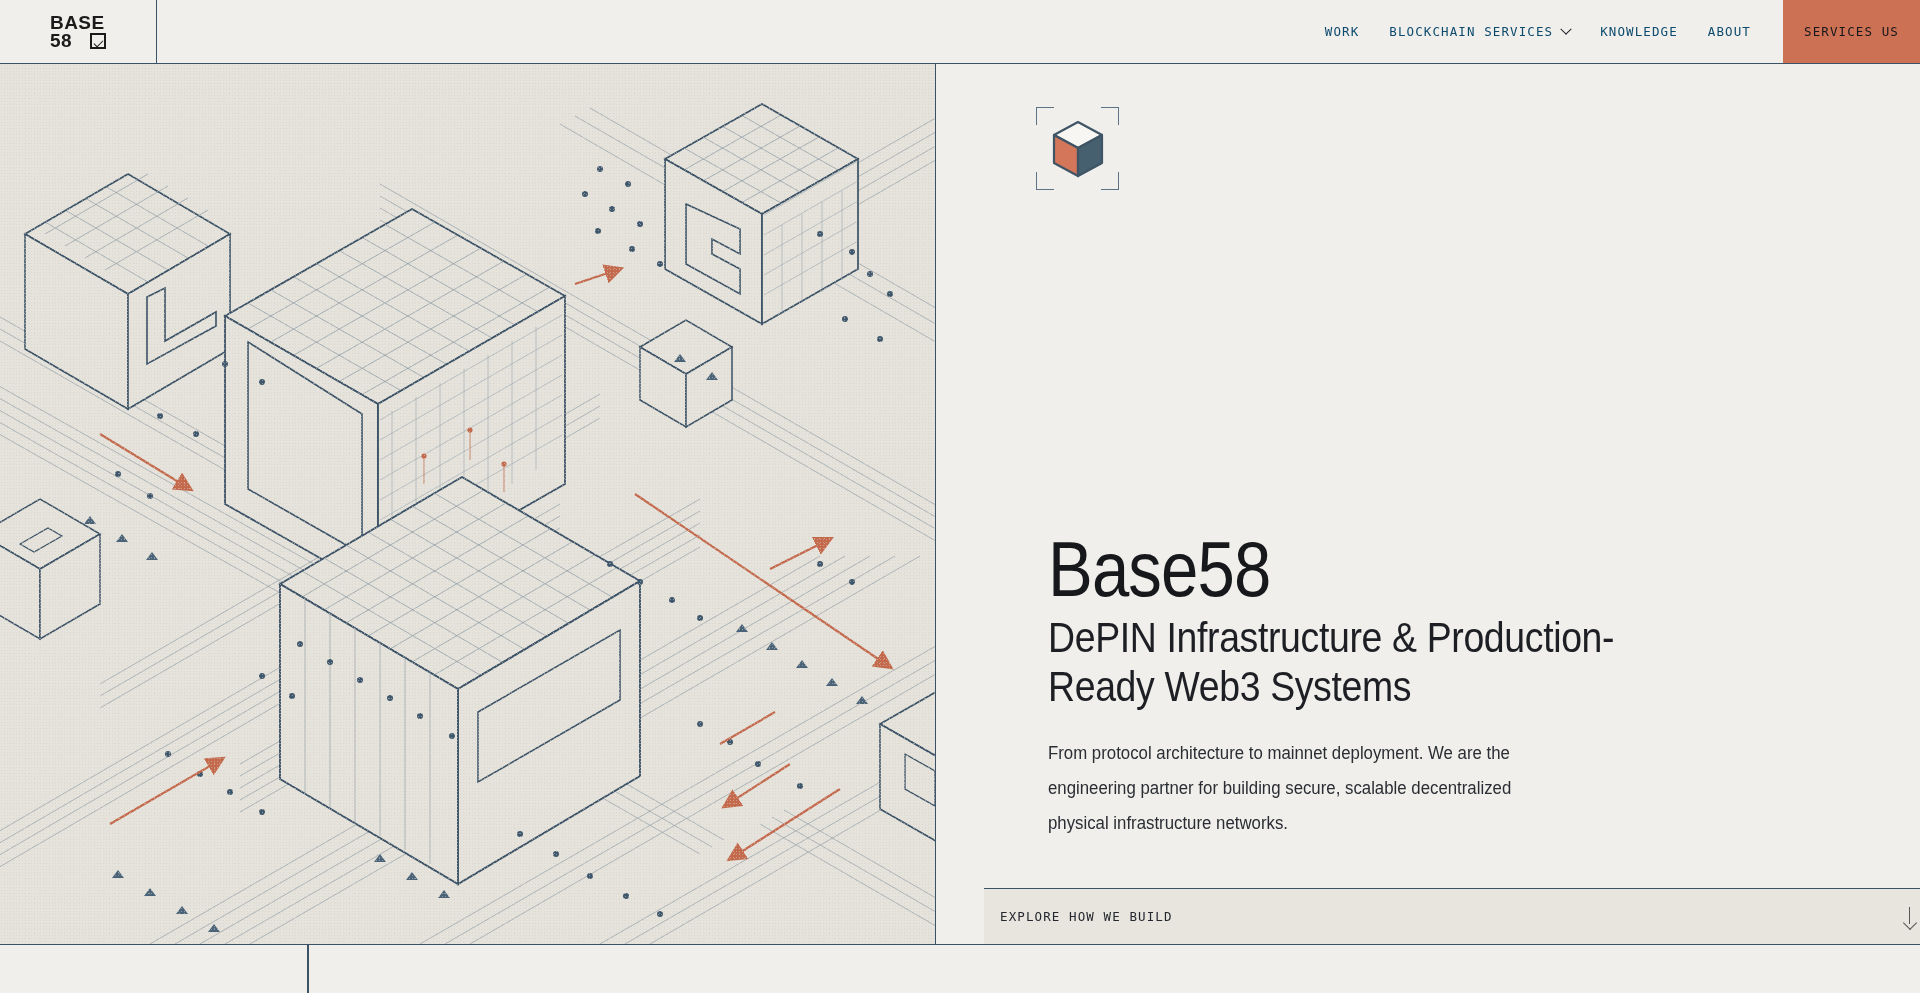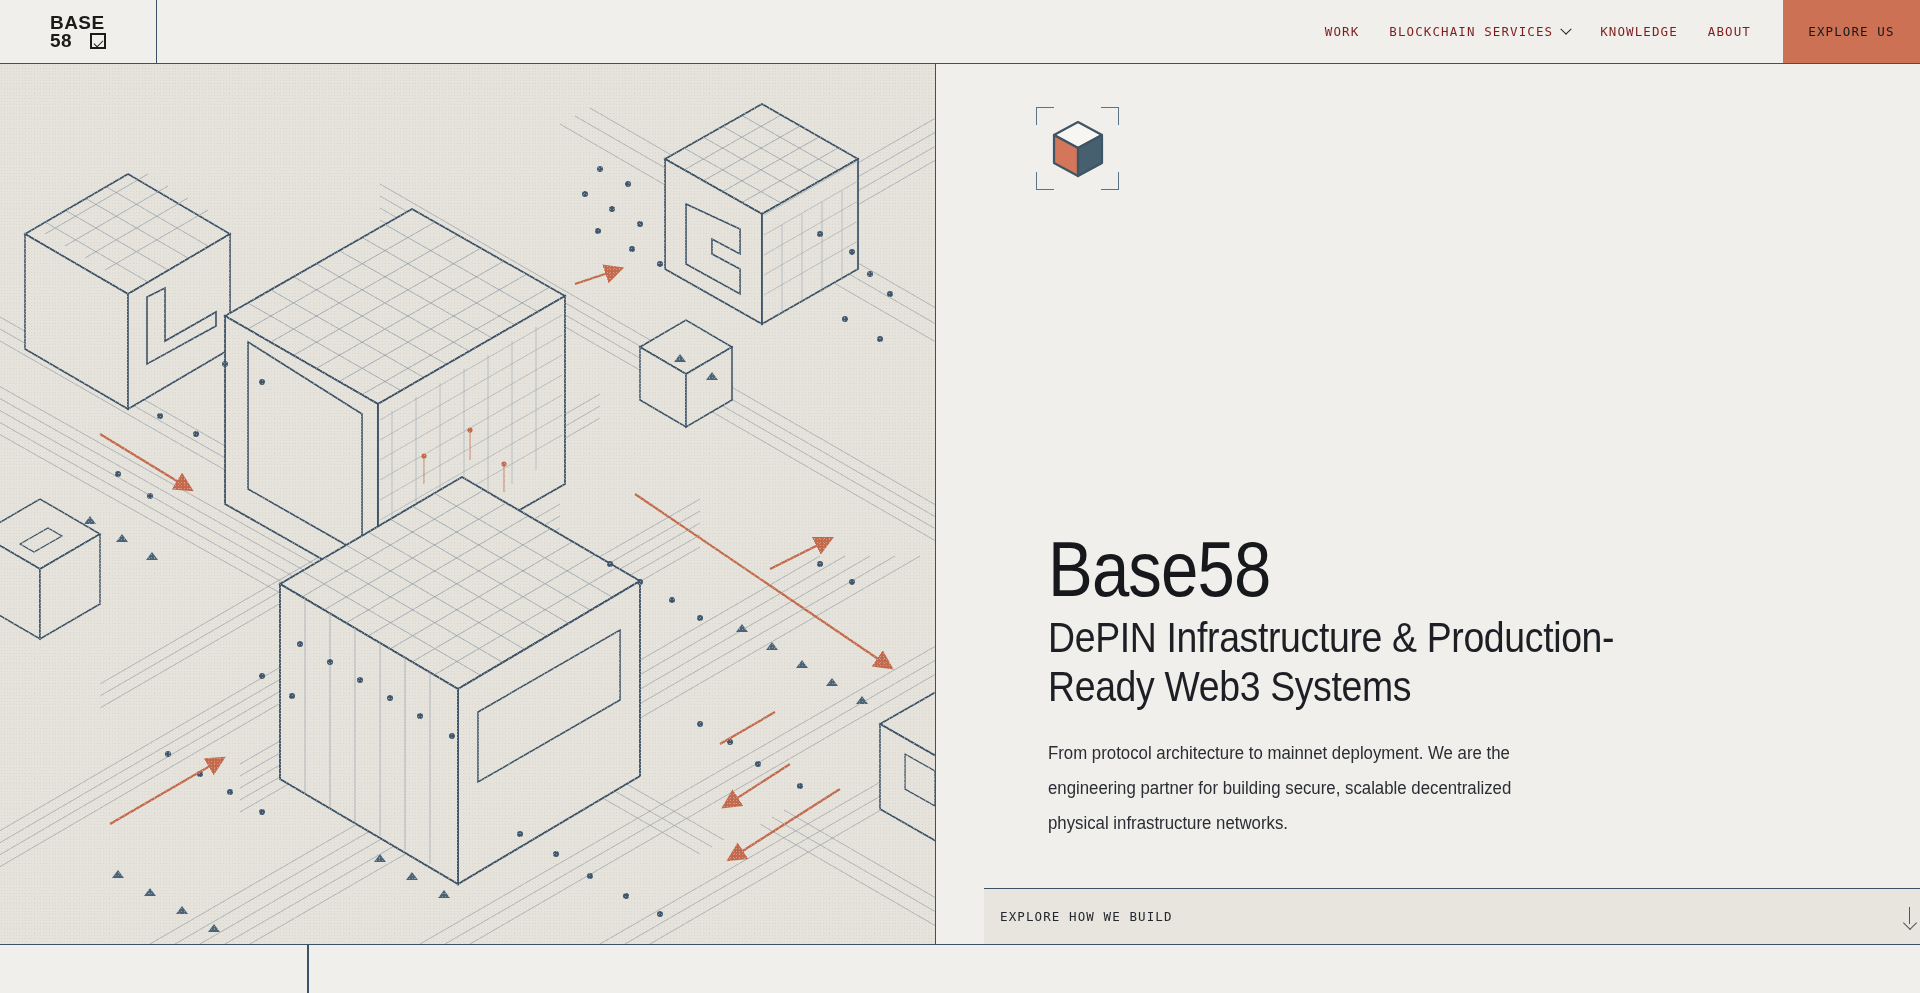--- a/index.html
+++ b/index.html
@@ -50,21 +50,21 @@
 
   .nav{
     flex:1; display:flex; align-items:center; justify-content:flex-end;
     padding-right:0;
   }
   .nav-links{ display:flex; align-items:center; gap:30px; padding-right:32px; }
   .nav-item{
     font-family:"DejaVu Sans Mono","Liberation Mono", monospace;
     font-size:12.5px;
     letter-spacing:1.1px;
-    color:#7f1d1d;
+    color:#0c4a6e;
     text-transform:uppercase;
     white-space:nowrap;
     cursor:pointer;
     display:flex; align-items:center; gap:9px;
   }
   .chev{
     display:inline-block;
     width:8px; height:8px;
     border-right:1.4px solid #24272E;
     border-bottom:1.4px solid #24272E;
@@ -222,21 +222,21 @@
           <i class="chev"></i>
         </div>
         <div class="nav-item">
           <span>KNOWLEDGE</span>
         </div>
         <div class="nav-item">
           <span>ABOUT</span>
         </div>
       </div>
       <div class="cta">
-        <span>EXPLORE US</span>
+        <span>SERVICES US</span>
       </div>
     </div>
   </div>
 
   <div class="hero">
 
     <div class="illus">
       <svg width="960" height="880" viewBox="0 0 960 880">
         <defs>
           <g id="gridtop">

